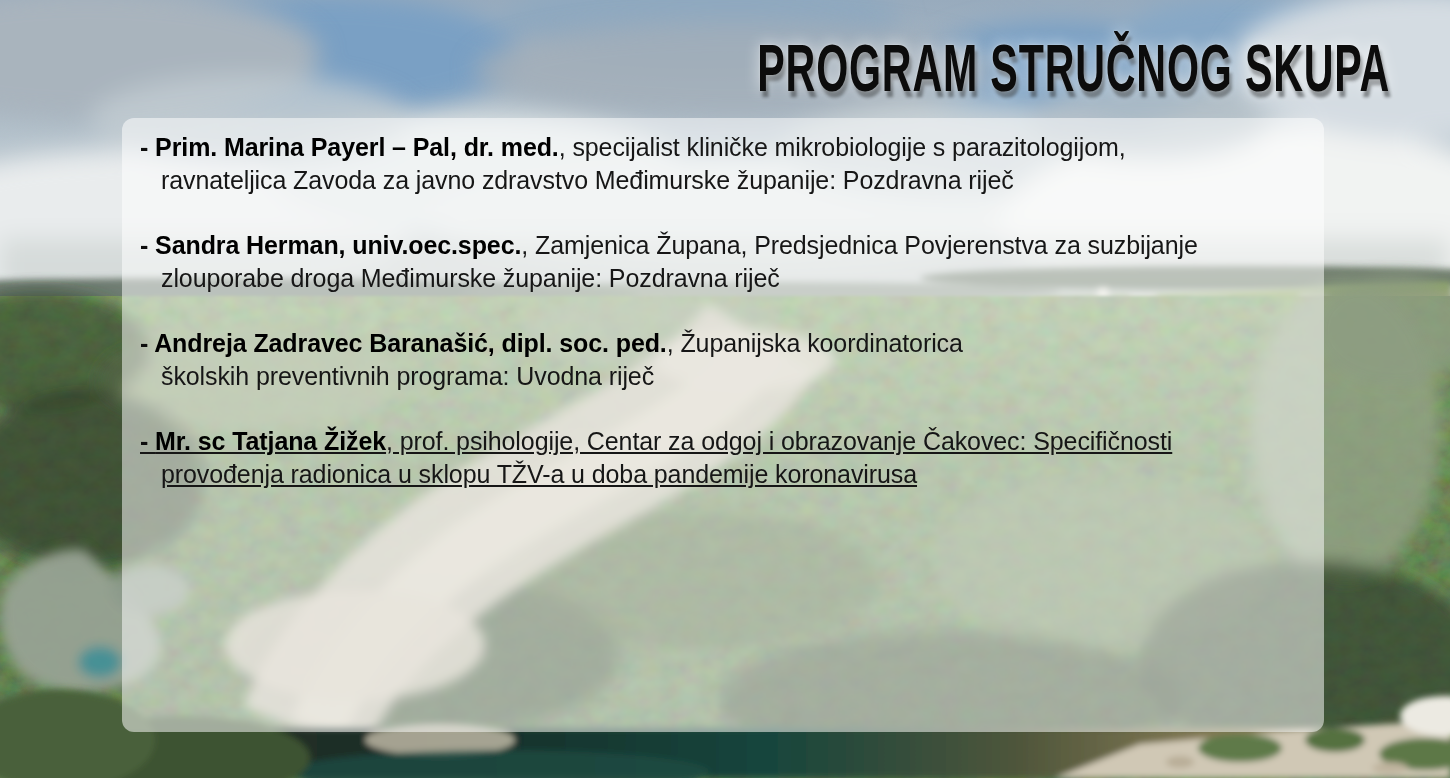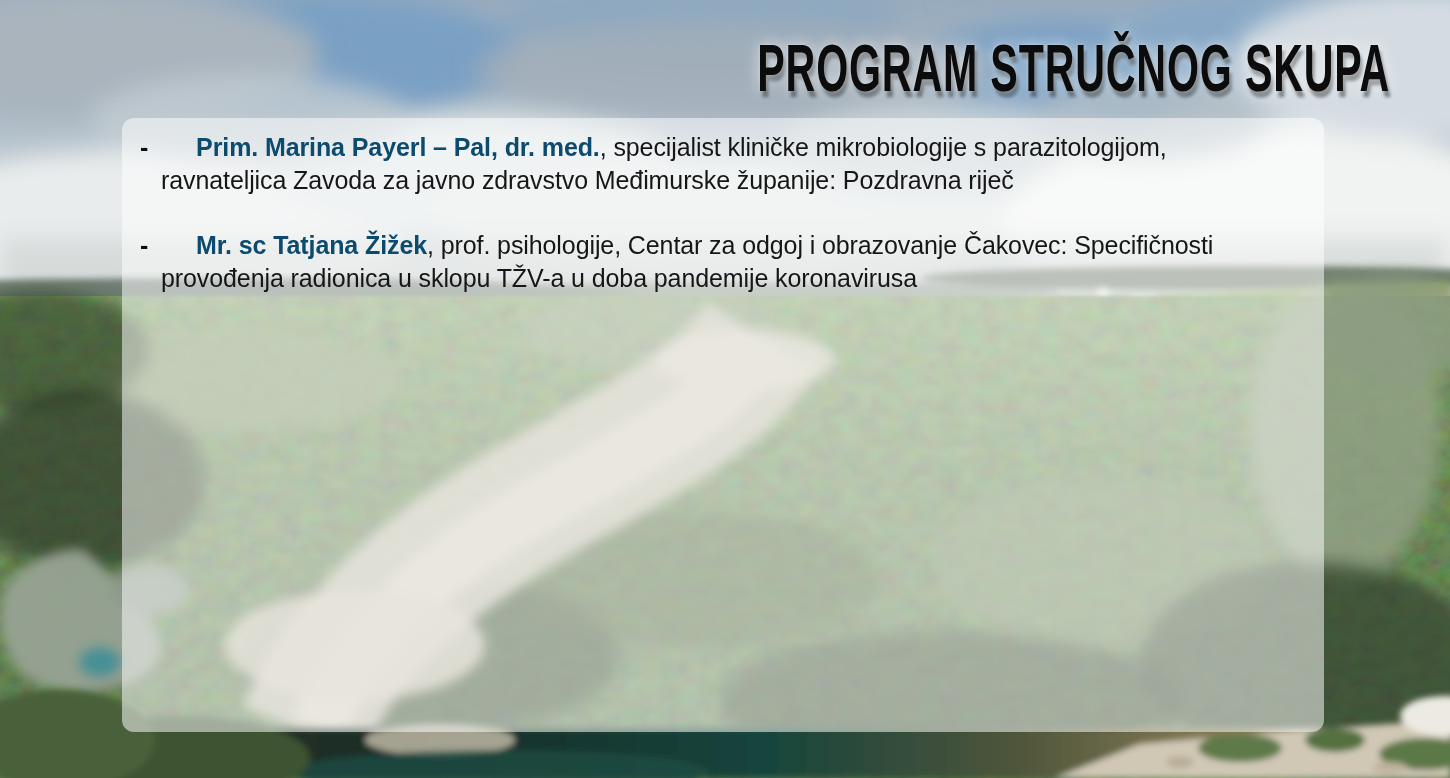--- a/index.html
+++ b/index.html
@@ -35,22 +35,22 @@
     z-index:2;
     backdrop-filter:blur(1.5px);
   }
   .program-item{
     font-size:25px;line-height:32.5px;color:#161616;
     padding-left:21px;text-indent:-21px;
     margin:0 0 33px 0;
     white-space:pre-wrap;
     letter-spacing:-0.1px;
   }
-  .program-item:last-child{margin-bottom:0;}
-  .speaker-name{font-weight:bold;color:#0c4a6e;margin-left:41px;}
+  .program-item:last-child{margin-bottom:0;text-decoration:underline;}
+  .speaker-name{font-weight:bold;color:#000000;}
   .item-bullet{color:#0d0d0d;font-weight:bold;}
 </style>
 </head>
 <body>
 
 <div class="stage">
 
   <div class="bg-photo">
     <svg viewBox="0 0 1450 778" preserveAspectRatio="none" aria-hidden="true">
       <defs>
@@ -177,21 +177,25 @@
 
   <div class="title-wrap">
     <span class="title-text">PROGRAM STRUČNOG SKUPA</span>
   </div>
 
   <div class="program-panel">
     <div id="program-list">
   <p class="program-item"><span class="item-bullet">- </span><span class="speaker-name">Prim. Marina Payerl – Pal, dr. med.</span><span class="item-details">, specijalist kliničke mikrobiologije s parazitologijom,
 ravnateljica Zavoda za javno zdravstvo Međimurske županije: Pozdravna riječ</span></p>
 
-
+  <p class="program-item"><span class="item-bullet">- </span><span class="speaker-name">Sandra Herman, univ.oec.spec.</span><span class="item-details">, Zamjenica Župana, Predsjednica Povjerenstva za suzbijanje
+zlouporabe droga Međimurske županije: Pozdravna riječ</span></p>
+
+  <p class="program-item"><span class="item-bullet">- </span><span class="speaker-name">Andreja Zadravec Baranašić, dipl. soc. ped.</span><span class="item-details">, Županijska koordinatorica
+školskih preventivnih programa: Uvodna riječ</span></p>
 
 
 
 
   <p class="program-item"><span class="item-bullet">- </span><span class="speaker-name">Mr. sc Tatjana Žižek</span><span class="item-details">, prof. psihologije, Centar za odgoj i obrazovanje Čakovec: Specifičnosti
 provođenja radionica u sklopu TŽV-a u doba pandemije koronavirusa</span></p>
 </div>
   </div>
 
 </div>

